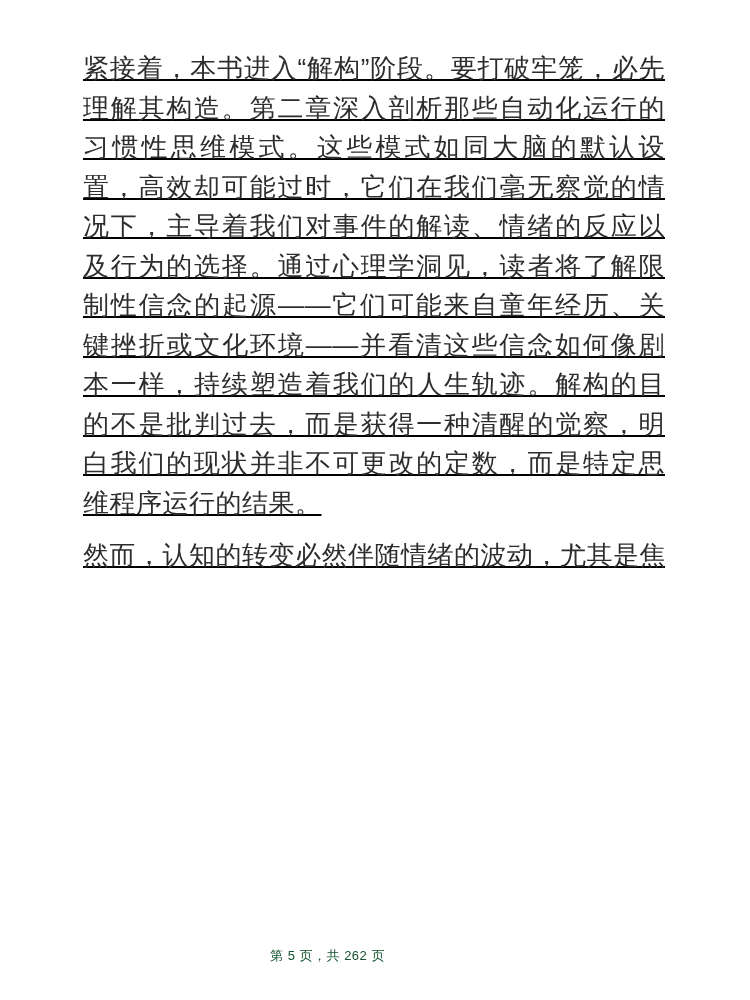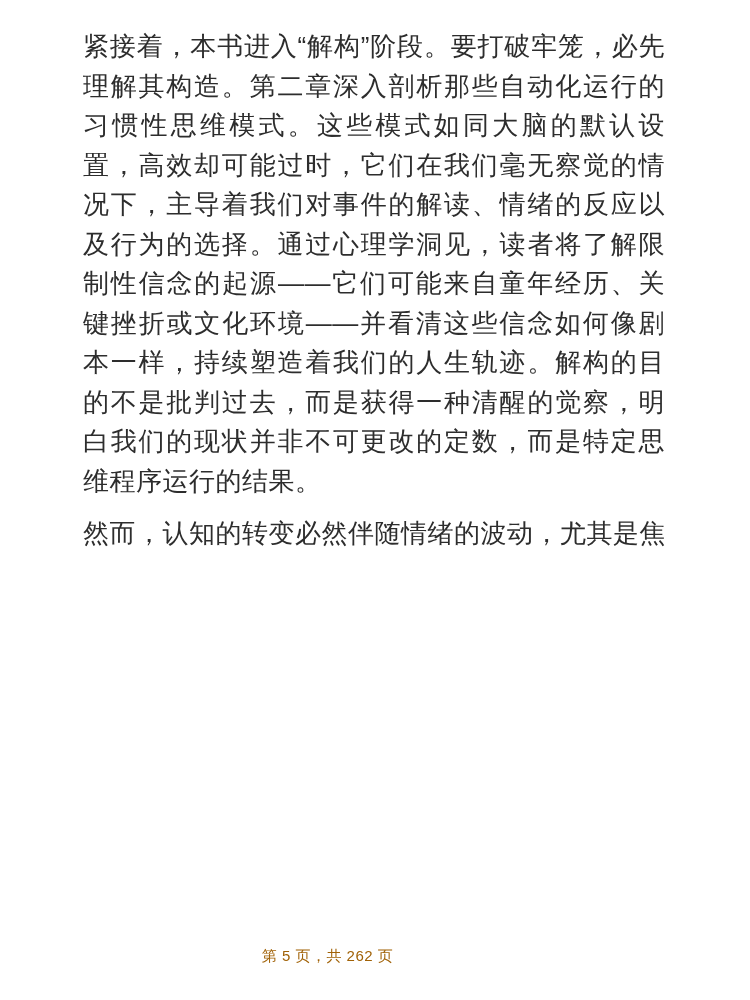--- a/index.html
+++ b/index.html
@@ -17,23 +17,24 @@
   .doc-page {
     position: absolute;
     top: 0;
     left: 0;
     width: 750px;
     height: 1000px;
     background: #ffffff;
   }
   .doc-body {
     position: absolute;
-    top: 27px;
+    top: 49px;
     left: 83px;
     width: 582px;
+    text-decoration: underline;
   }
   .doc-body p {
     margin: 0 0 13px 0;
     font-size: 26px;
     line-height: 39.5px;
     color: #2d2d2d;
     text-align: justify;
     text-justify: inter-ideograph;
     letter-spacing: 0.5px;
     word-break: break-all;
@@ -42,23 +43,23 @@
     margin-bottom: 0;
     white-space: nowrap;
     overflow: hidden;
   }
   .page-footer {
     position: absolute;
     top: 945px;
     left: 0;
     width: 655px;
     text-align: center;
-    font-size: 15px;
+    font-size: 13px;
     line-height: 22px;
-    color: #a16207;
+    color: #14532d;
     letter-spacing: 0.5px;
   }
 </style>
 </head>
 <body>
 
 <div class="doc-page">
   <div class="doc-body">
     <p>紧接着，本书进入“解构”阶段。要打破牢笼，必先理解其构造。第二章深入剖析那些自动化运行的习惯性思维模式。这些模式如同大脑的默认设置，高效却可能过时，它们在我们毫无察觉的情况下，主导着我们对事件的解读、情绪的反应以及行为的选择。通过心理学洞见，读者将了解限制性信念的起源——它们可能来自童年经历、关键挫折或文化环境——并看清这些信念如何像剧本一样，持续塑造着我们的人生轨迹。解构的目的不是批判过去，而是获得一种清醒的觉察，明白我们的现状并非不可更改的定数，而是特定思维程序运行的结果。</p>
     <p>然而，认知的转变必然伴随情绪的波动，尤其是焦</p>

